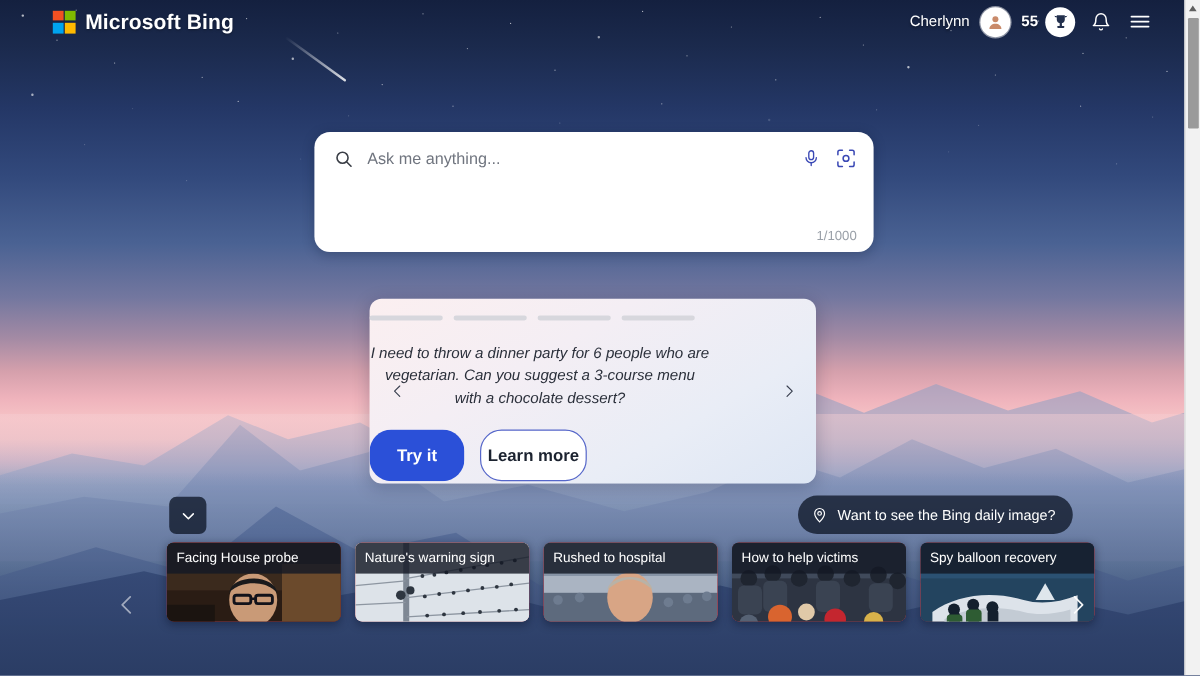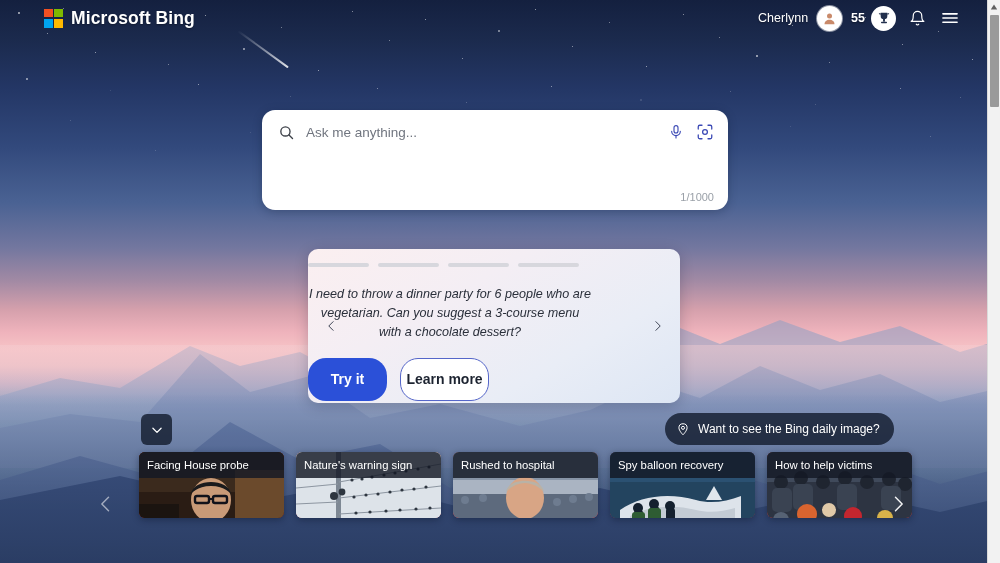--- a/index.html
+++ b/index.html
@@ -573,44 +573,20 @@
         <ellipse cx="72" cy="46" rx="19" ry="21" fill="#d8a585"></ellipse>
         <path d="M53 40c2-15 36-15 38 0 0 0-8-9-19-9s-19 9-19 9z" fill="#b9b2a6"></path>
         <path d="M40 94c0-20 14-28 32-28s32 8 32 28z" fill="#c8242c"></path>
         <path d="M62 68h20l-4 10h-12z" fill="#e4e0d8"></path>
       </svg>
       <div class="news-head">Rushed to hospital</div>
     </div>
 
     <div class="news-card">
       <svg class="news-photo" viewBox="0 0 145 94" preserveAspectRatio="none">
-        <rect width="145" height="94" fill="#1d3a56"></rect>
-        <rect x="0" y="0" width="145" height="34" fill="#2b5172"></rect>
-        <rect x="0" y="30" width="145" height="64" fill="#23445f"></rect>
-        <path d="M10 58c20-14 48-18 76-10 14 4 30 2 45-4v24H10z" fill="#dde3ea"></path>
-        <path d="M20 64c18-10 44-12 66-6 12 3 26 2 39-2v16H20z" fill="#c3cbd4"></path>
-        <path d="M104 34l8 14h-16z" fill="#dfe6ec"></path>
-        <g fill="#14202e">
-          <circle cx="28" cy="56" r="5"></circle>
-            <circle cx="44" cy="52" r="5"></circle>
-            <circle cx="60" cy="54" r="5"></circle>
-          <rect x="24" y="58" width="9" height="16" rx="3"></rect>
-          <rect x="40" y="54" width="9" height="18" rx="3"></rect>
-          <rect x="56" y="56" width="9" height="16" rx="3"></rect>
-        </g>
-        <g fill="#2e5c33">
-          <rect x="22" y="60" width="13" height="12" rx="3"></rect>
-          <rect x="38" y="56" width="13" height="13" rx="3"></rect>
-        </g>
-      </svg>
-      <div class="news-head">Spy balloon recovery</div>
-    </div>
-
-    <div class="news-card">
-      <svg class="news-photo" viewBox="0 0 145 94" preserveAspectRatio="none">
         <rect width="145" height="94" fill="#2d3442"></rect>
         <rect x="0" y="0" width="145" height="30" fill="#404a5b"></rect>
         <g fill="#1f2530">
           <circle cx="14" cy="30" r="7"></circle>
             <circle cx="34" cy="26" r="7"></circle>
             <circle cx="56" cy="30" r="7"></circle>
           <circle cx="78" cy="26" r="7"></circle>
             <circle cx="100" cy="30" r="7"></circle>
             <circle cx="122" cy="27" r="7"></circle>
           <circle cx="138" cy="32" r="7"></circle>
@@ -625,20 +601,44 @@
         <path d="M28 94c0-14 8-22 20-22s20 8 20 22z" fill="#d9642f"></path>
         <circle cx="86" cy="64" r="9" fill="#c4262f"></circle>
         <path d="M74 94c0-13 6-20 16-20s16 7 16 20z" fill="#c4262f"></path>
         <circle cx="118" cy="66" r="8" fill="#d8b24a"></circle>
         <path d="M108 94c0-12 5-17 12-17s12 5 12 17z" fill="#d8b24a"></path>
         <circle cx="14" cy="68" r="8" fill="#566274"></circle>
         <circle cx="62" cy="58" r="7" fill="#e0c9a8"></circle>
       </svg>
       <div class="news-head">How to help victims</div>
     </div>
+
+    <div class="news-card">
+      <svg class="news-photo" viewBox="0 0 145 94" preserveAspectRatio="none">
+        <rect width="145" height="94" fill="#1d3a56"></rect>
+        <rect x="0" y="0" width="145" height="34" fill="#2b5172"></rect>
+        <rect x="0" y="30" width="145" height="64" fill="#23445f"></rect>
+        <path d="M10 58c20-14 48-18 76-10 14 4 30 2 45-4v24H10z" fill="#dde3ea"></path>
+        <path d="M20 64c18-10 44-12 66-6 12 3 26 2 39-2v16H20z" fill="#c3cbd4"></path>
+        <path d="M104 34l8 14h-16z" fill="#dfe6ec"></path>
+        <g fill="#14202e">
+          <circle cx="28" cy="56" r="5"></circle>
+            <circle cx="44" cy="52" r="5"></circle>
+            <circle cx="60" cy="54" r="5"></circle>
+          <rect x="24" y="58" width="9" height="16" rx="3"></rect>
+          <rect x="40" y="54" width="9" height="18" rx="3"></rect>
+          <rect x="56" y="56" width="9" height="16" rx="3"></rect>
+        </g>
+        <g fill="#2e5c33">
+          <rect x="22" y="60" width="13" height="12" rx="3"></rect>
+          <rect x="38" y="56" width="13" height="13" rx="3"></rect>
+        </g>
+      </svg>
+      <div class="news-head">Spy balloon recovery</div>
+    </div>
   </div>
 
   <div class="news-arrow left">
     <svg width="20" height="28" viewBox="0 0 24 24" fill="none" stroke="#ffffff" stroke-width="1.7" stroke-linecap="round" stroke-linejoin="round">
       <polyline points="15,4 7,12 15,20"></polyline>
     </svg>
   </div>
   <div class="news-arrow right">
     <svg width="20" height="28" viewBox="0 0 24 24" fill="none" stroke="#ffffff" stroke-width="1.7" stroke-linecap="round" stroke-linejoin="round">
       <polyline points="9,4 17,12 9,20"></polyline>

